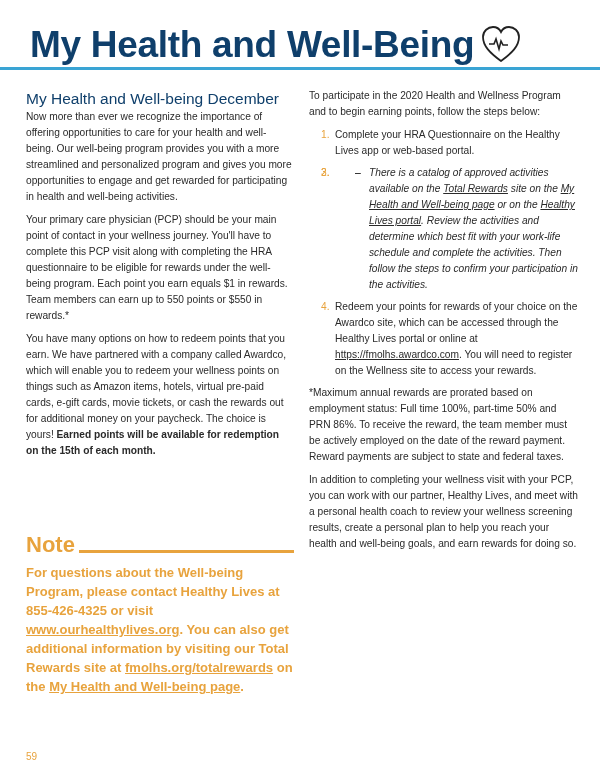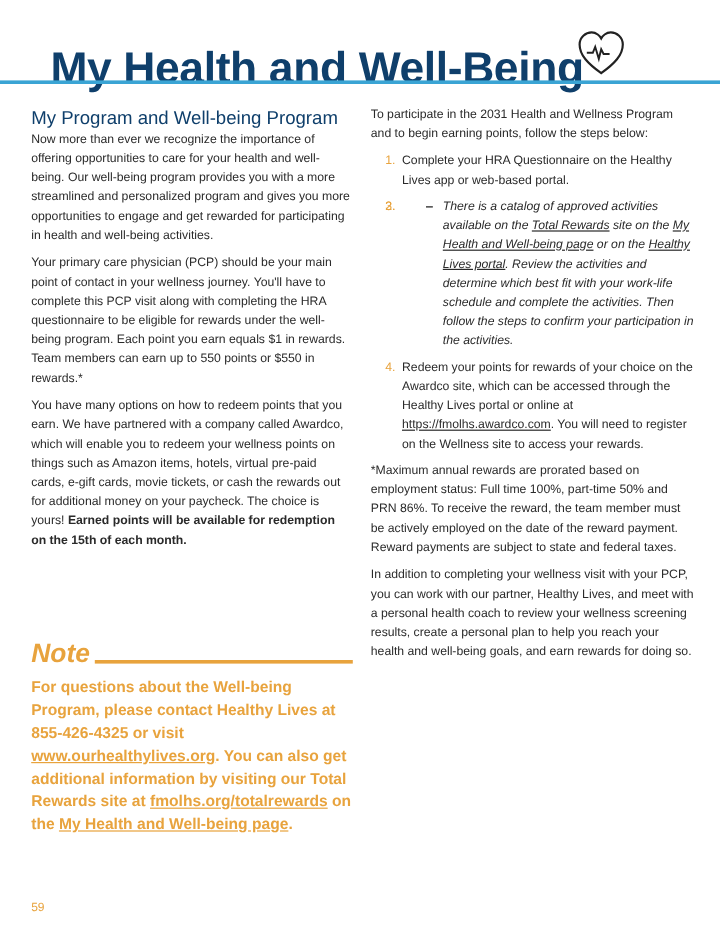--- a/index.html
+++ b/index.html
@@ -1,63 +1,63 @@
 <!DOCTYPE html>
 <html><head>
 <meta charset="utf-8">
 <style>
   html,body{margin:0;padding:0;background:#fff;}
   body{width:600px;height:776px;position:relative;overflow:hidden;font-family:"Liberation Sans","DejaVu Sans",sans-serif;color:#2a2a2a;}
-  .title{position:absolute;left:26px;top:20px;font-size:37px;font-weight:bold;color:#0f3f6b;letter-spacing:-0.3px;margin:16px;}
+  .title{position:absolute;left:26px;top:20px;font-size:37px;font-weight:bold;color:#0f3f6b;letter-spacing:-0.3px;margin:4px;}
   .heart{position:absolute;left:480px;top:24px;width:42px;height:40px;}
   .rule{position:absolute;left:0;top:67px;width:600px;height:3px;background:#3aa4d4;}
   .left{position:absolute;left:26px;top:90px;width:268px;}
   .right{position:absolute;left:309px;top:88px;width:270px;}
   h2{font-size:15.5px;font-weight:normal;color:#0f3f6b;margin:0 0 1px 0;}
   p{font-size:10.2px;line-height:16px;margin:0 0 7px 0;}
   ol{margin:0 0 6px 0;padding:0;list-style:none;}
   ol li{position:relative;padding-left:26px;font-size:10.2px;line-height:16px;margin-bottom:6px;}
   .num{position:absolute;left:12px;top:0;color:#e8a33d;}
   .sub{position:relative;padding-left:34px;font-style:italic;margin-top:5px;font-size:10.2px;line-height:16px;}
   .sub .dash{position:absolute;left:20px;top:0;font-style:normal;}
   u{text-decoration:underline;}
   .note{position:absolute;left:26px;top:533px;width:268px;}
-  .note-head{display:flex;align-items:flex-end;font-style:italic;}
+  .note-head{display:flex;align-items:flex-end;}
   .note-title{font-size:22px;font-weight:bold;color:#e8a33d;line-height:24px;}
   .note-line{flex:1;height:3px;background:#e8a33d;margin-left:4px;margin-bottom:4px;}
   .note-body{margin-top:6px;font-size:13px;line-height:19px;font-weight:bold;color:#e8a33d;}
   .page-num{position:absolute;left:26px;top:751px;font-size:10px;color:#e8a33d;}
 </style>
 </head>
 <body>
 
 <h1 class="title">My Health and Well-Being</h1>
 <svg class="heart" viewBox="0 0 42 40">
   <path d="M21 37 C10 29 3 22 3 13 C3 7 8 3 13 3 C17 3 20 6 21 8 C22 6 25 3 29 3 C34 3 39 7 39 13 C39 22 32 29 21 37 Z" fill="none" stroke="#222" stroke-width="1.8"></path>
   <polyline points="9,20 14,20 16,15 19,25 21,17 23,21 28,21" fill="none" stroke="#222" stroke-width="1.6"></polyline>
 </svg>
 <div class="rule"></div>
 
 <div class="left">
-  <h2>My Program and Well-being Program</h2>
+  <h2>My Health and Well-being December</h2>
   <p>Now more than ever we recognize the importance of offering opportunities to care for your health and well-being. Our well-being program provides you with a more streamlined and personalized program and gives you more opportunities to engage and get rewarded for participating in health and well-being activities.</p>
   <p>Your primary care physician (PCP) should be your main point of contact in your wellness journey. You'll have to complete this PCP visit along with completing the HRA questionnaire to be eligible for rewards under the well-being program. Each point you earn equals $1 in rewards. Team members can earn up to 550 points or $550 in rewards.*</p>
   <p><span>You have many options on how to redeem points that you earn. We have partnered with a company called Awardco, which will enable you to redeem your wellness points on things such as Amazon items, hotels, virtual pre-paid cards, e-gift cards, movie tickets, or cash the rewards out for additional money on your paycheck. The choice is yours! </span><b>Earned points will be available for redemption on the 15th of each month.</b></p>
 </div>
 
 <div class="note">
   <div class="note-head">
     <span class="note-title">Note</span>
     <span class="note-line"></span>
   </div>
   <div class="note-body"><span>For questions about the Well-being Program, please contact Healthy Lives at 855-426-4325 or visit </span><u>www.ourhealthylives.org</u><span>. You can also get additional information by visiting our Total Rewards site at </span><u>fmolhs.org/totalrewards</u><span> on the </span><u>My Health and Well-being page</u><span>.</span></div>
 </div>
 
 <div class="right">
-  <p>To participate in the 2031 Health and Wellness Program and to begin earning points, follow the steps below:</p>
+  <p>To participate in the 2020 Health and Wellness Program and to begin earning points, follow the steps below:</p>
   <ol>
     <li><span class="num">1.</span><span>Complete your HRA Questionnaire on the Healthy Lives app or web-based portal.</span></li>
     <li><span class="num">2.</span>
       <div class="sub"><span class="dash">–</span></div>
     </li>
     <li><span class="num">3.</span>
       <div class="sub"><span class="dash">–</span><span>There is a catalog of approved activities available on the </span><u>Total Rewards</u><span> site on the </span><u>My Health and Well-being page</u><span> or on the </span><u>Healthy Lives portal</u><span>. Review the activities and determine which best fit with your work-life schedule and complete the activities. Then follow the steps to confirm your participation in the activities.</span></div>
     </li>
     <li><span class="num">4.</span><span>Redeem your points for rewards of your choice on the Awardco site, which can be accessed through the Healthy Lives portal or online at </span><u>https://fmolhs.awardco.com</u><span>. You will need to register on the Wellness site to access your rewards.</span></li>
   </ol>

